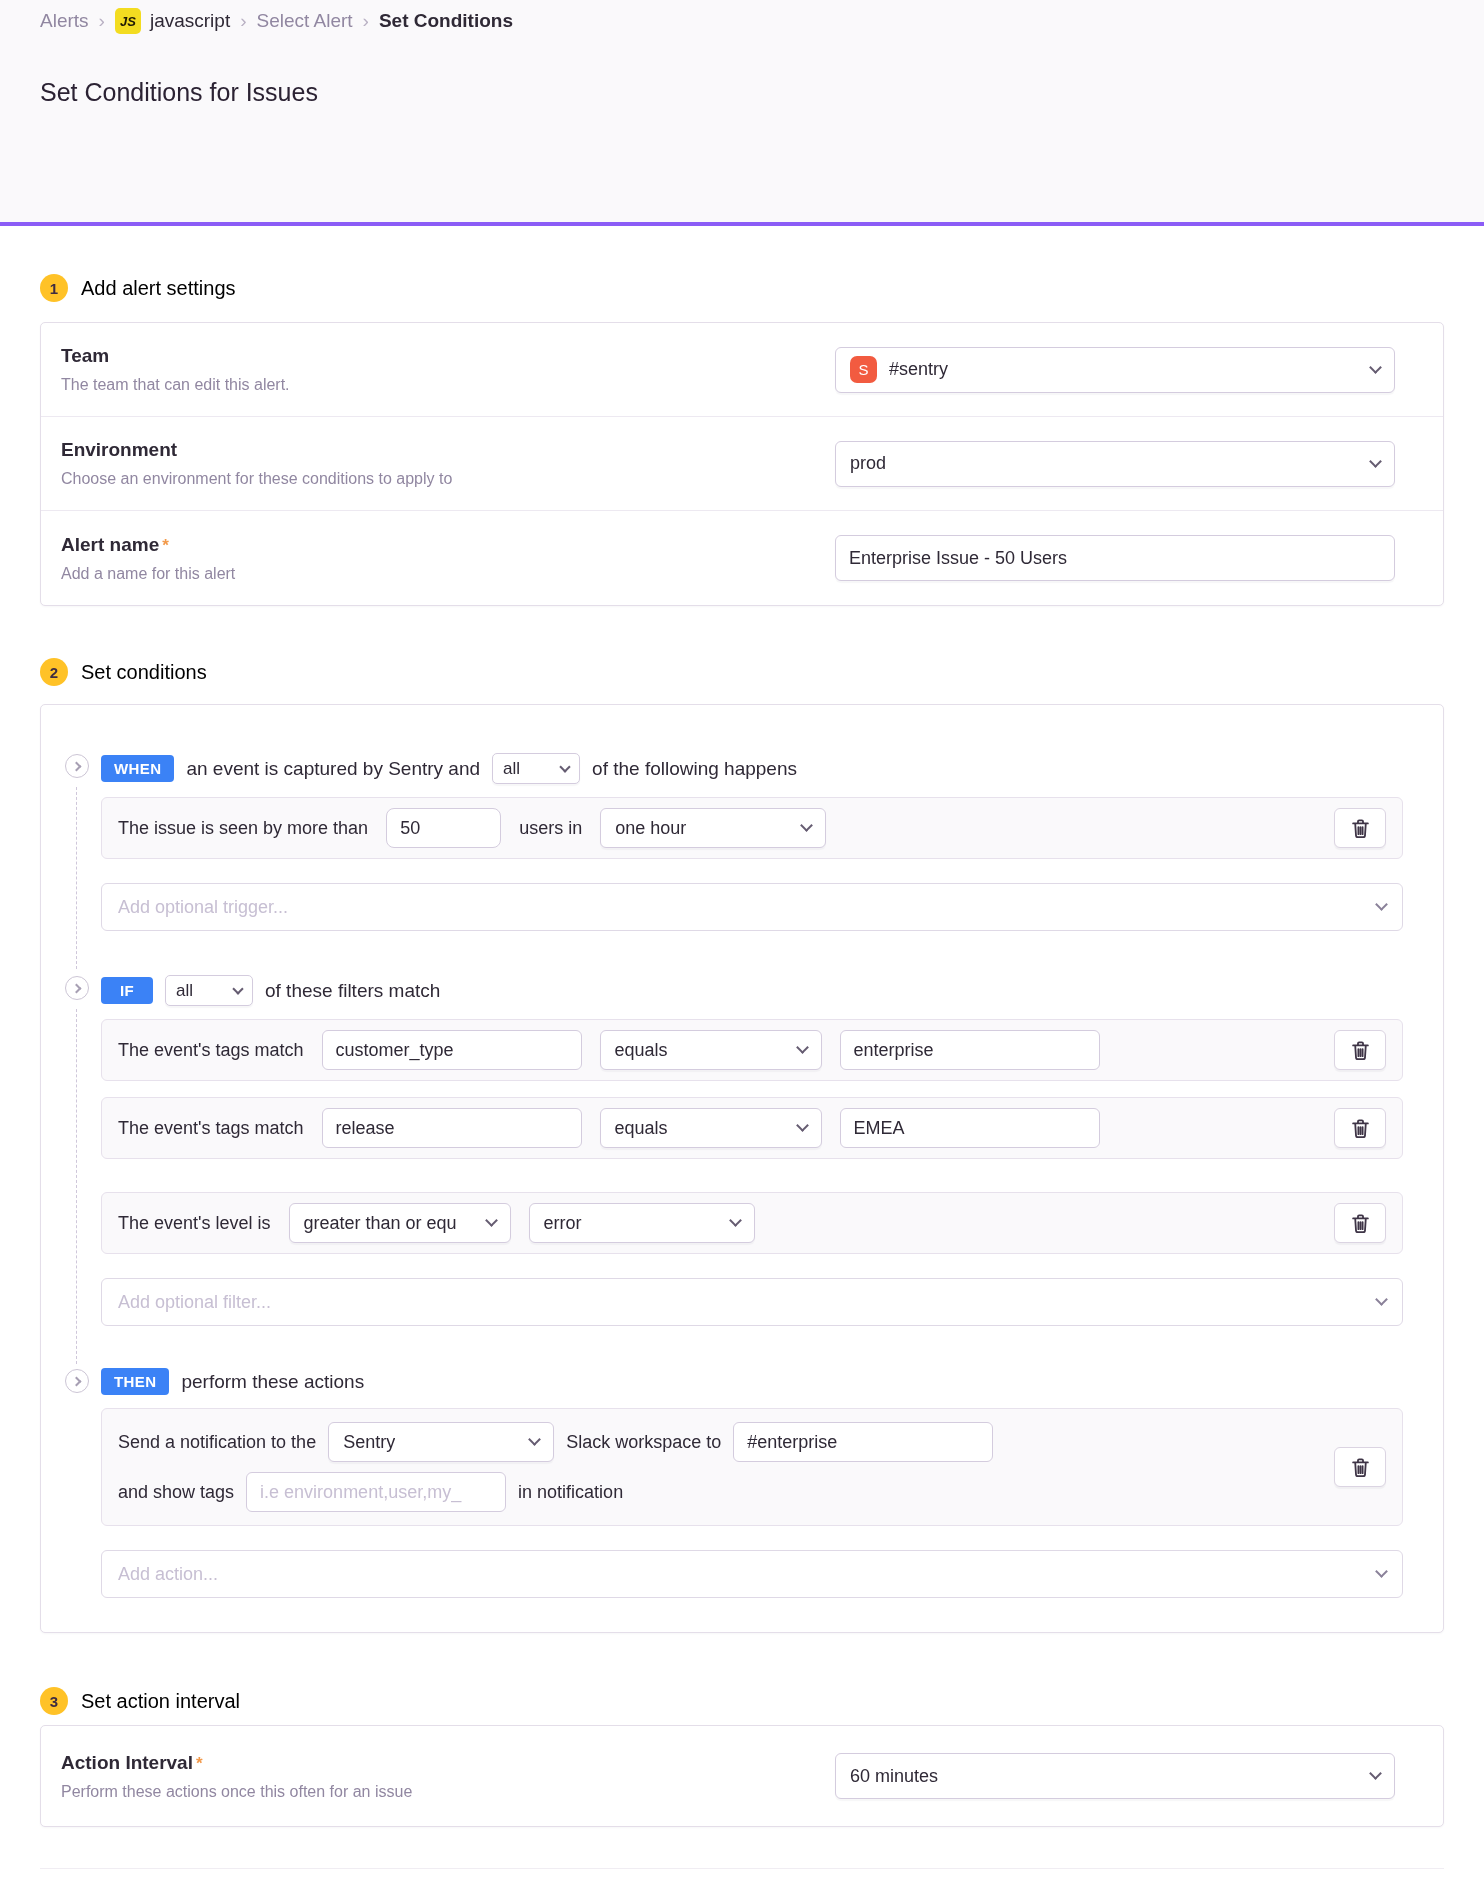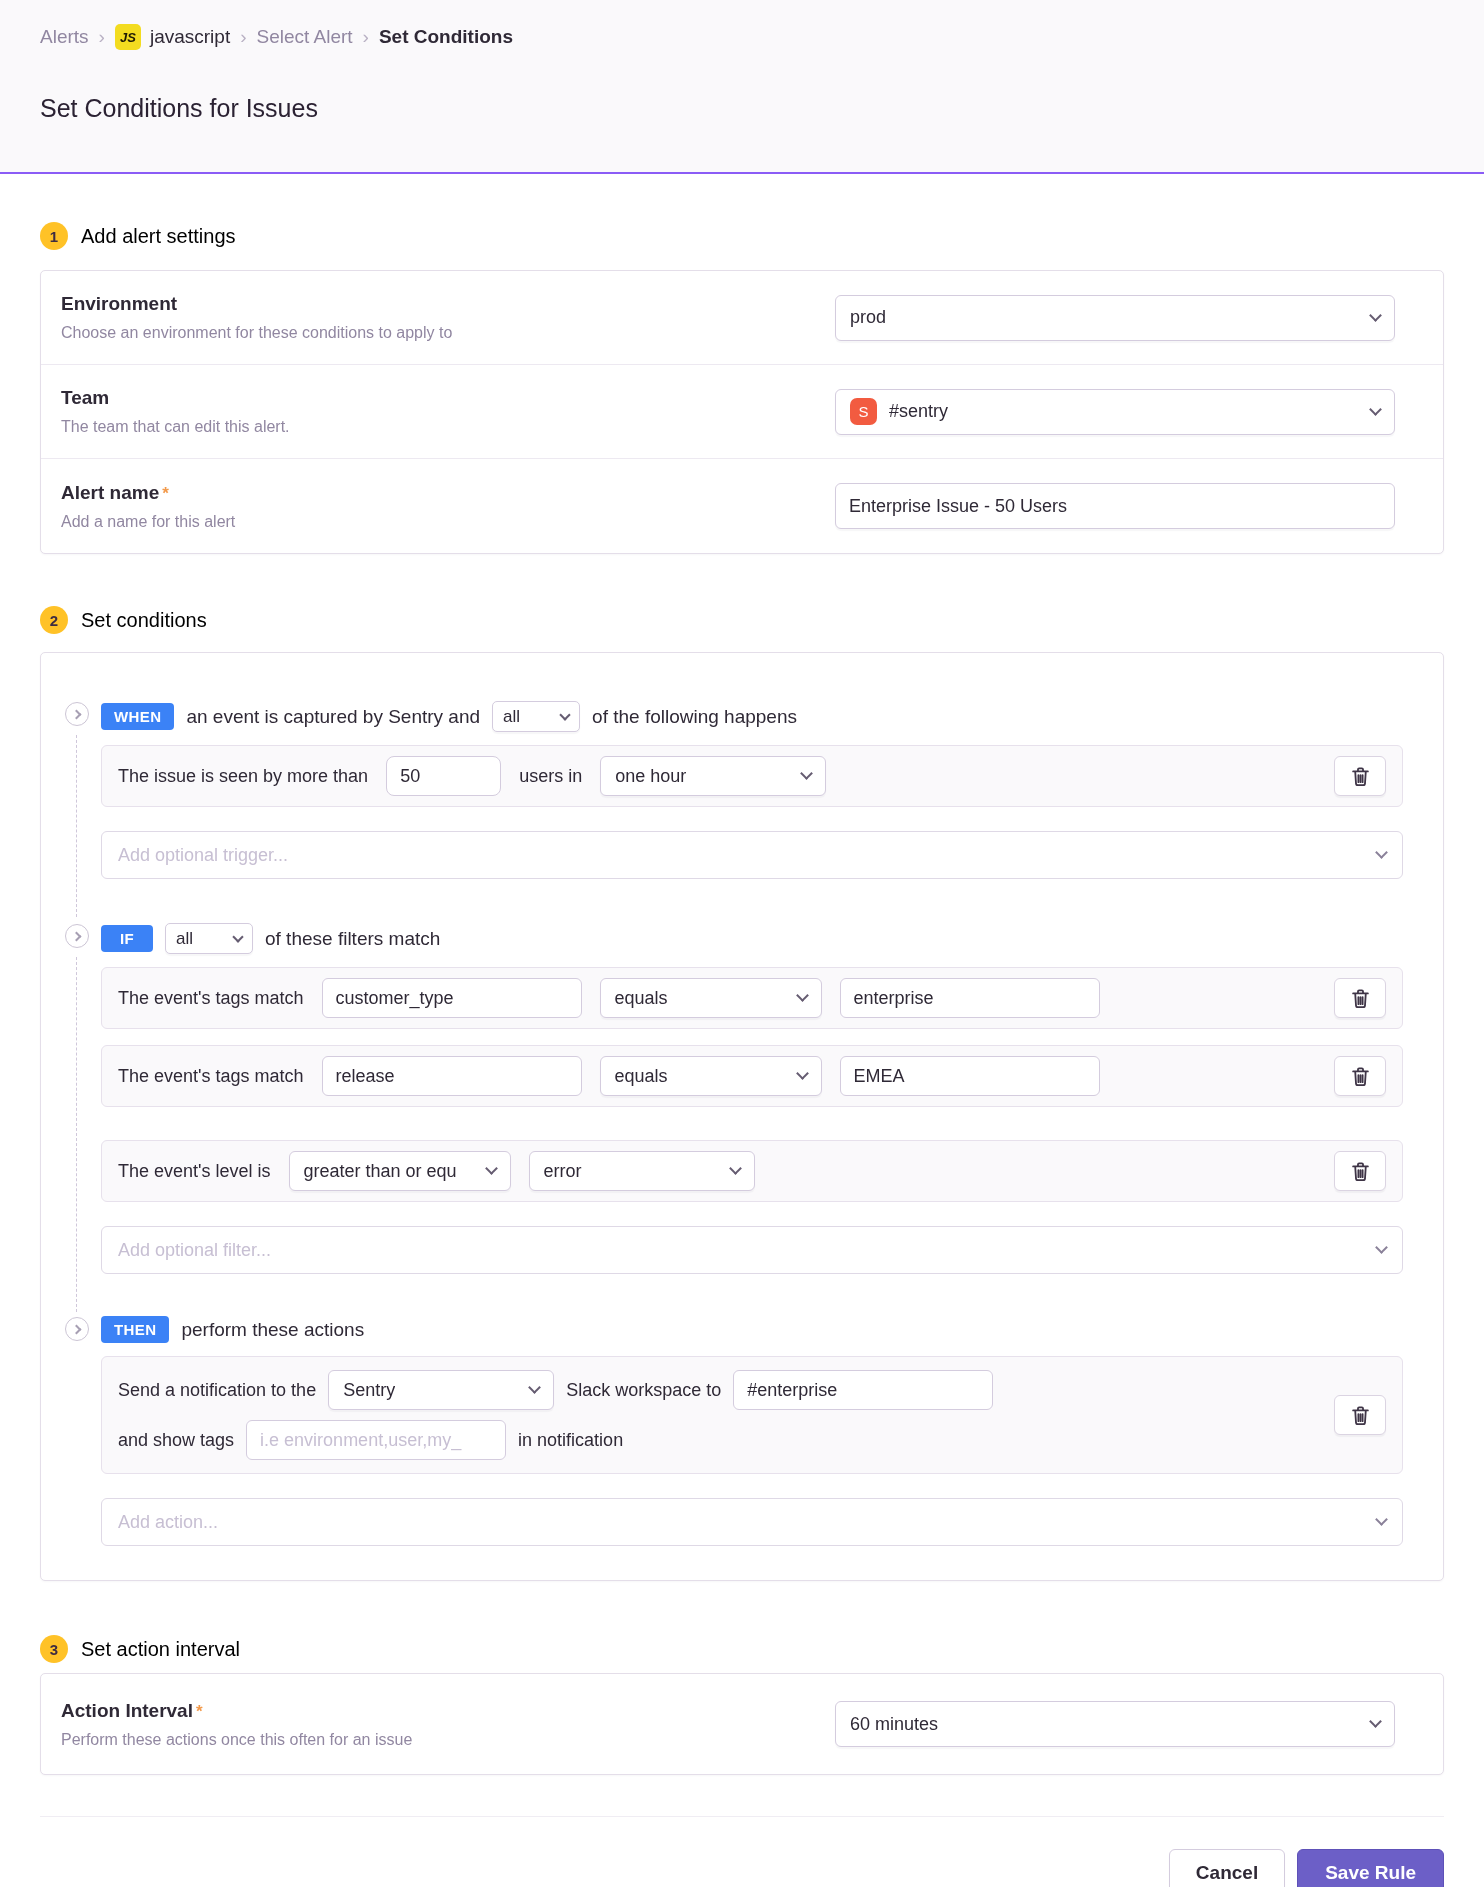--- a/index.html
+++ b/index.html
@@ -7,23 +7,23 @@
   body {
     height: 1887px;
     background: #ffffff;
     font-family: "Liberation Sans", sans-serif;
     color: #2F2936;
     overflow: hidden;
   }
   
   .page-header {
     background: #FAF9FB;
-    border-bottom: 2px solid #8b5cf6;
-    height: 174px;
-    padding: 24px 40px 0 40px;
+    border-bottom: 4px solid #8b5cf6;
+    height: 226px;
+    padding: 8px 40px 0 40px;
   }
   .breadcrumb { display: flex; align-items: center; gap: 10px; font-size: 19px; }
   .crumb-link { color: #9187A1; cursor: pointer; }
   .crumb-sep { color: #B9B1C4; font-size: 19px; }
   .crumb-project { display: flex; align-items: center; gap: 9px; color: #2F2936; cursor: pointer; }
   .js-badge {
     width: 26px; height: 26px; border-radius: 5px;
     background: #F3DC20; color: #1E1A05;
     font-size: 13px; font-weight: 700; font-style: italic;
     display: flex; align-items: center; justify-content: center;
@@ -165,42 +165,42 @@
 <main>
 
   <div class="step-heading mt48">
     <span class="step-circle">1</span>
     <span class="step-title">Add alert settings</span>
   </div>
 
   <section class="card mt20">
     <div class="settings-row">
       <div class="settings-label-col">
-        <div class="field-label">Environment</div>
-        <div class="field-desc">Choose an environment for these conditions to apply to</div>
-      </div>
-      <div class="settings-field-col">
-        <div class="select select-lg">
-          <span class="value">prod</span>
-          <span class="chev"></span>
-        </div>
-      </div>
-    </div>
-
-    <div class="settings-row">
-      <div class="settings-label-col">
         <div class="field-label">Team</div>
         <div class="field-desc">The team that can edit this alert.</div>
       </div>
       <div class="settings-field-col">
         <div class="select select-lg">
           <span class="team-select">
             <span class="team-avatar">S</span>
             <span class="value">#sentry</span>
           </span>
+          <span class="chev"></span>
+        </div>
+      </div>
+    </div>
+
+    <div class="settings-row">
+      <div class="settings-label-col">
+        <div class="field-label">Environment</div>
+        <div class="field-desc">Choose an environment for these conditions to apply to</div>
+      </div>
+      <div class="settings-field-col">
+        <div class="select select-lg">
+          <span class="value">prod</span>
           <span class="chev"></span>
         </div>
       </div>
     </div>
 
     <div class="settings-row">
       <div class="settings-label-col">
         <div class="field-label"><span>Alert name</span><span class="required-mark">*</span></div>
         <div class="field-desc">Add a name for this alert</div>
       </div>

